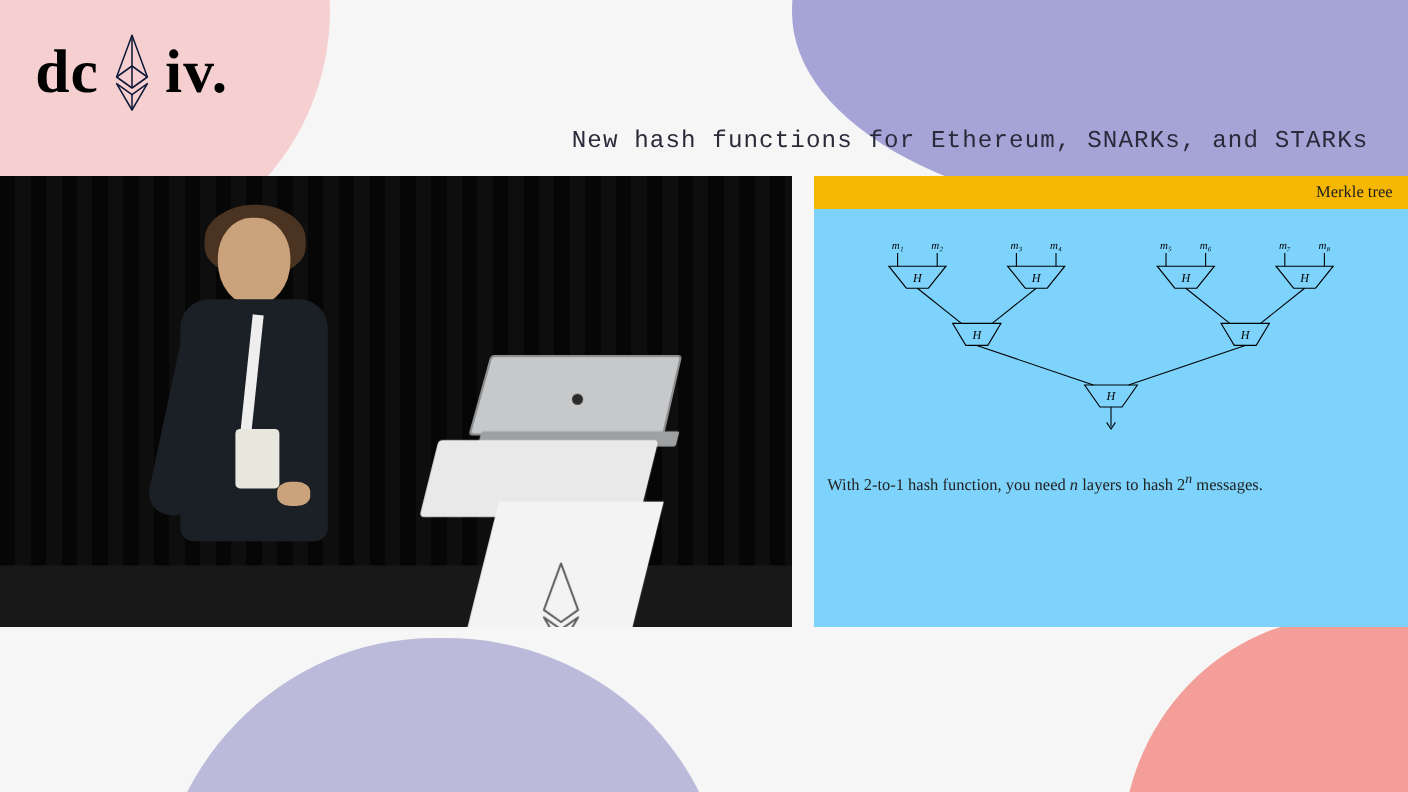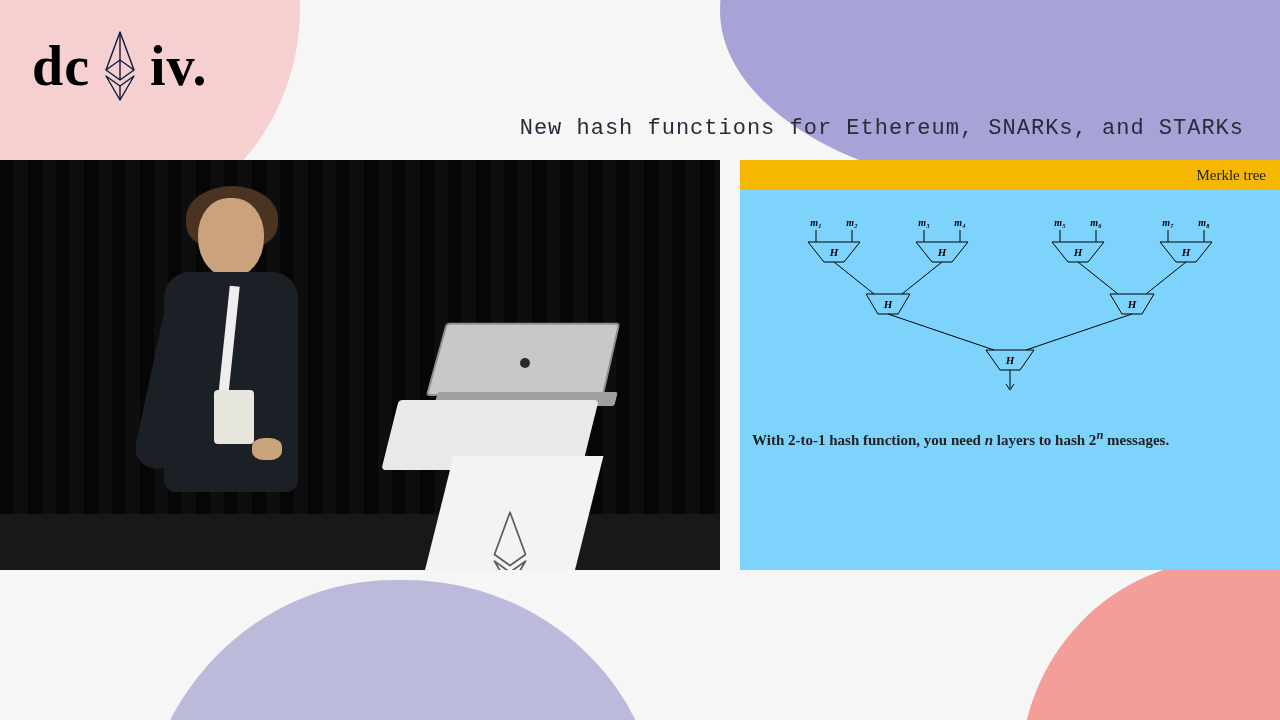--- a/index.html
+++ b/index.html
@@ -36,21 +36,21 @@
   .lectern { position:absolute; left:380px; top:200px; width:220px; height:210px; }
   .lectern-top { position:absolute; left:10px; top:40px; width:200px; height:70px; background:#e9e9e9; transform:skewX(-14deg); border-radius:4px; }
   .lectern-front { position:absolute; left:56px; top:96px; width:150px; height:140px; background:#f3f3f3; transform:skewX(-14deg); }
   .lectern-logo { position:absolute; left:100px; top:150px; width:60px; height:80px; opacity:.75; }
   .laptop-base { position:absolute; left:56px; top:32px; width:180px; height:14px; background:#9fa0a2; border-radius:2px; transform:skewX(-14deg); }
   .laptop-screen { position:absolute; left:56px; top:-38px; width:176px; height:74px; background:#c7c8ca; border:2px solid #8e8f91; border-radius:4px; transform:perspective(500px) rotateX(8deg) skewX(-14deg); }
   .laptop-dot { position:absolute; left:140px; top:-2px; width:10px; height:10px; background:#2b2b2b; border-radius:50%; }
 
   .slide-pane { position: absolute; left: 740px; top: 160px; width: 540px; height: 410px; background: #7dd3fc; }
   .slide-bar { height: 30px; background: #f5b700; color: #222; font-family: Georgia, serif; font-size: 15px; display:flex; align-items:center; justify-content:flex-end; padding: 0 14px; }
-  .slide-body { position: relative; padding: 18px 12px 0; font-weight: bold; }
+  .slide-body { position: relative; padding: 18px 12px 0; }
   .tree-svg { display:block; margin: 8px auto 0; }
   .slide-caption { font-family: Georgia, 'Times New Roman', serif; font-size: 15px; color: #222; margin-top: 32px; }
   .slide-caption i { font-style: italic; }
 
   
 </style>
 </head>
 <body>
 
 <div class="stage">

